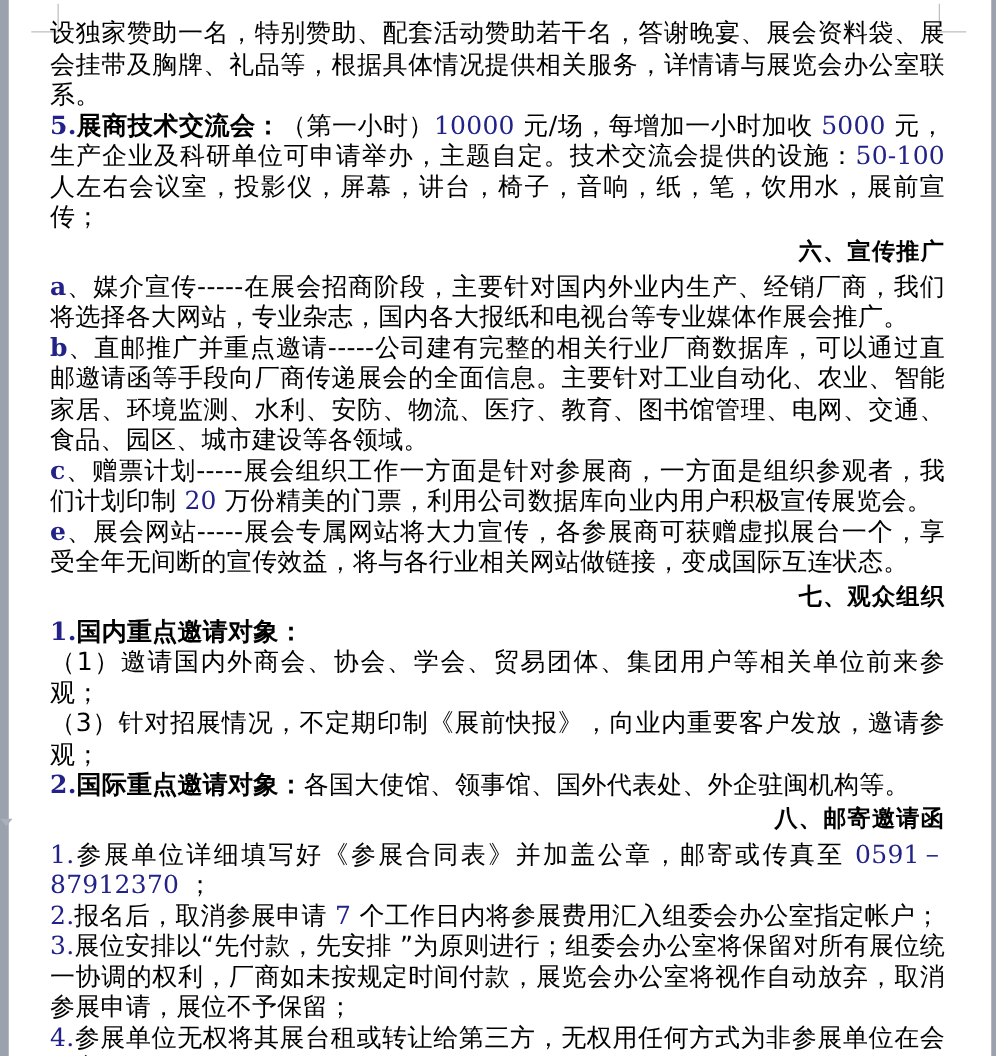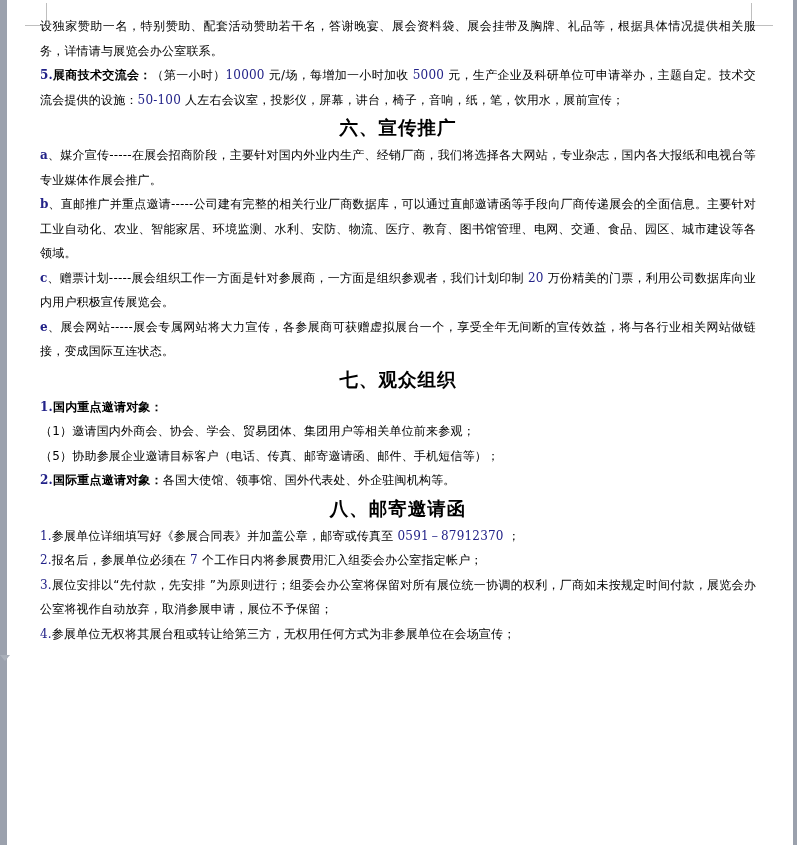--- a/index.html
+++ b/index.html
@@ -17,24 +17,24 @@
     border-top:6px solid #aab0ba;
   }
   .crop{position:absolute;width:21px;height:22px;top:3px;}
   .crop-tl{left:25px;border-right:1px solid #bfbfbf;border-bottom:1px solid #bfbfbf;}
   .crop-tr{left:751px;border-left:1px solid #bfbfbf;border-bottom:1px solid #bfbfbf;}
   .content{
     position:absolute;left:40px;top:14px;width:716px;
     text-align:justify;text-justify:inter-ideograph;
     color:#000;
   }
-  p.para{margin:0;font-size:12px;line-height:24.5px;letter-spacing:0.2px;}
+  p.para{margin:0;font-size:20px;line-height:24.5px;letter-spacing:0.2px;}
   p.heading{
     margin:2px 0 1px 0;font-size:18.5px;font-weight:bold;line-height:28px;
-    letter-spacing:1px;text-align:center;
+    letter-spacing:1px;text-align:right;
   }
   .run-bold{font-weight:bold;}
   .run-num{font-family:"DejaVu Serif","Liberation Serif",serif;color:#222288;}
 </style>
 </head>
 <body>
 
 <div class="gutter gutter-left"></div>
 <div class="gutter gutter-right"></div>
 <div class="edge-marker"></div>
@@ -45,20 +45,20 @@
     <p class="para"><span>设独家赞助一名，特别赞助、配套活动赞助若干名，答谢晚宴、展会资料袋、展会挂带及胸牌、礼品等，根据具体情况提供相关服务，详情请与展览会办公室联系。</span></p>
     <p class="para"><span class="run-bold run-num">5.</span><span class="run-bold">展商技术交流会：</span><span>（第一小时）</span><span class="run-num">10000</span><span> 元/场，每增加一小时加收 </span><span class="run-num">5000</span><span> 元，生产企业及科研单位可申请举办，主题自定。技术交流会提供的设施：</span><span class="run-num">50-100</span><span> 人左右会议室，投影仪，屏幕，讲台，椅子，音响，纸，笔，饮用水，展前宣传；</span></p>
     <p class="heading"><span>六、宣传推广</span></p>
     <p class="para"><span class="run-bold run-num">a</span><span>、媒介宣传-----在展会招商阶段，主要针对国内外业内生产、经销厂商，我们将选择各大网站，专业杂志，国内各大报纸和电视台等专业媒体作展会推广。</span></p>
     <p class="para"><span class="run-bold run-num">b</span><span>、直邮推广并重点邀请-----公司建有完整的相关行业厂商数据库，可以通过直邮邀请函等手段向厂商传递展会的全面信息。主要针对工业自动化、农业、智能家居、环境监测、水利、安防、物流、医疗、教育、图书馆管理、电网、交通、食品、园区、城市建设等各领域。</span></p>
     <p class="para"><span class="run-bold run-num">c</span><span>、赠票计划-----展会组织工作一方面是针对参展商，一方面是组织参观者，我们计划印制 </span><span class="run-num">20</span><span> 万份精美的门票，利用公司数据库向业内用户积极宣传展览会。</span></p>
     <p class="para"><span class="run-bold run-num">e</span><span>、展会网站-----展会专属网站将大力宣传，各参展商可获赠虚拟展台一个，享受全年无间断的宣传效益，将与各行业相关网站做链接，变成国际互连状态。</span></p>
     <p class="heading"><span>七、观众组织</span></p>
     <p class="para"><span class="run-bold run-num">1.</span><span class="run-bold">国内重点邀请对象：</span></p>
     <p class="para"><span>（1）邀请国内外商会、协会、学会、贸易团体、集团用户等相关单位前来参观；</span></p>
-    <p class="para"><span>（5）协助参展企业邀请目标客户（电话、传真、邮寄邀请函、邮件、手机短信等）；</span></p>
+    <p class="para"><span>（3）针对招展情况，不定期印制《展前快报》，向业内重要客户发放，邀请参观；</span></p>
     <p class="para"><span class="run-bold run-num">2.</span><span class="run-bold">国际重点邀请对象：</span><span>各国大使馆、领事馆、国外代表处、外企驻闽机构等。</span></p>
     <p class="heading"><span>八、邮寄邀请函</span></p>
     <p class="para"><span class="run-num">1.</span><span>参展单位详细填写好《参展合同表》并加盖公章，邮寄或传真至 </span><span class="run-num">0591－87912370</span><span> ；</span></p>
-    <p class="para"><span class="run-num">2.</span><span>报名后，参展单位必须在 </span><span class="run-num">7</span><span> 个工作日内将参展费用汇入组委会办公室指定帐户；</span></p>
+    <p class="para"><span class="run-num">2.</span><span>报名后，取消参展申请 </span><span class="run-num">7</span><span> 个工作日内将参展费用汇入组委会办公室指定帐户；</span></p>
     <p class="para"><span class="run-num">3.</span><span>展位安排以“先付款，先安排 ”为原则进行；组委会办公室将保留对所有展位统一协调的权利，厂商如未按规定时间付款，展览会办公室将视作自动放弃，取消参展申请，展位不予保留；</span></p>
     <p class="para"><span class="run-num">4.</span><span>参展单位无权将其展台租或转让给第三方，无权用任何方式为非参展单位在会场宣传；</span></p>
   </div>
 
 </body></html>

